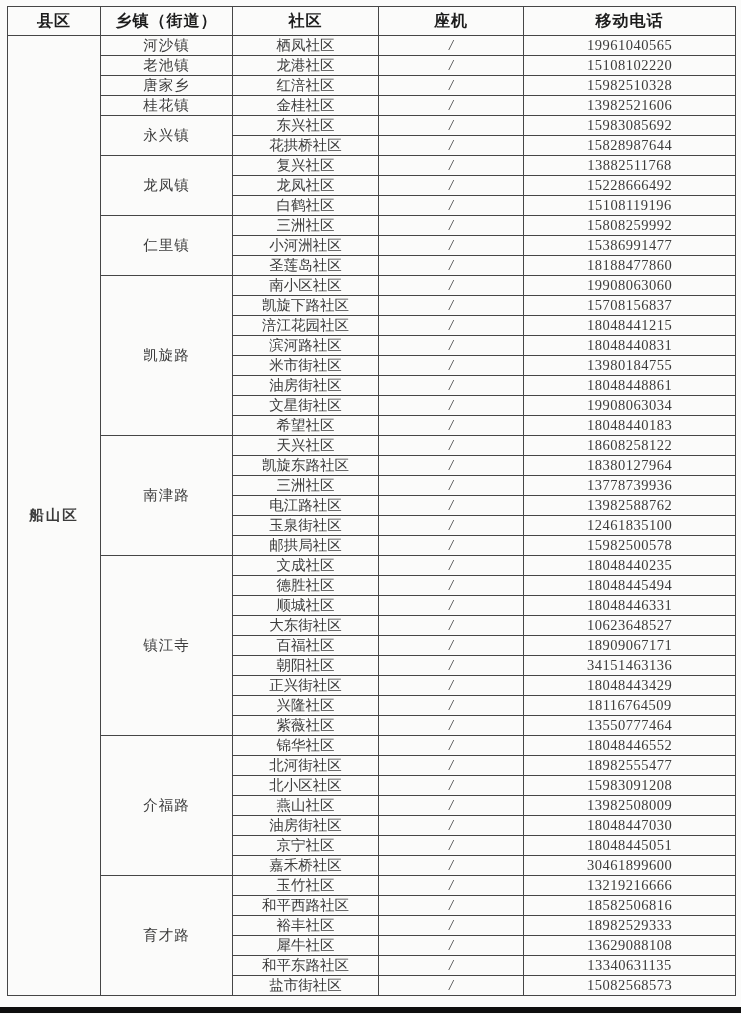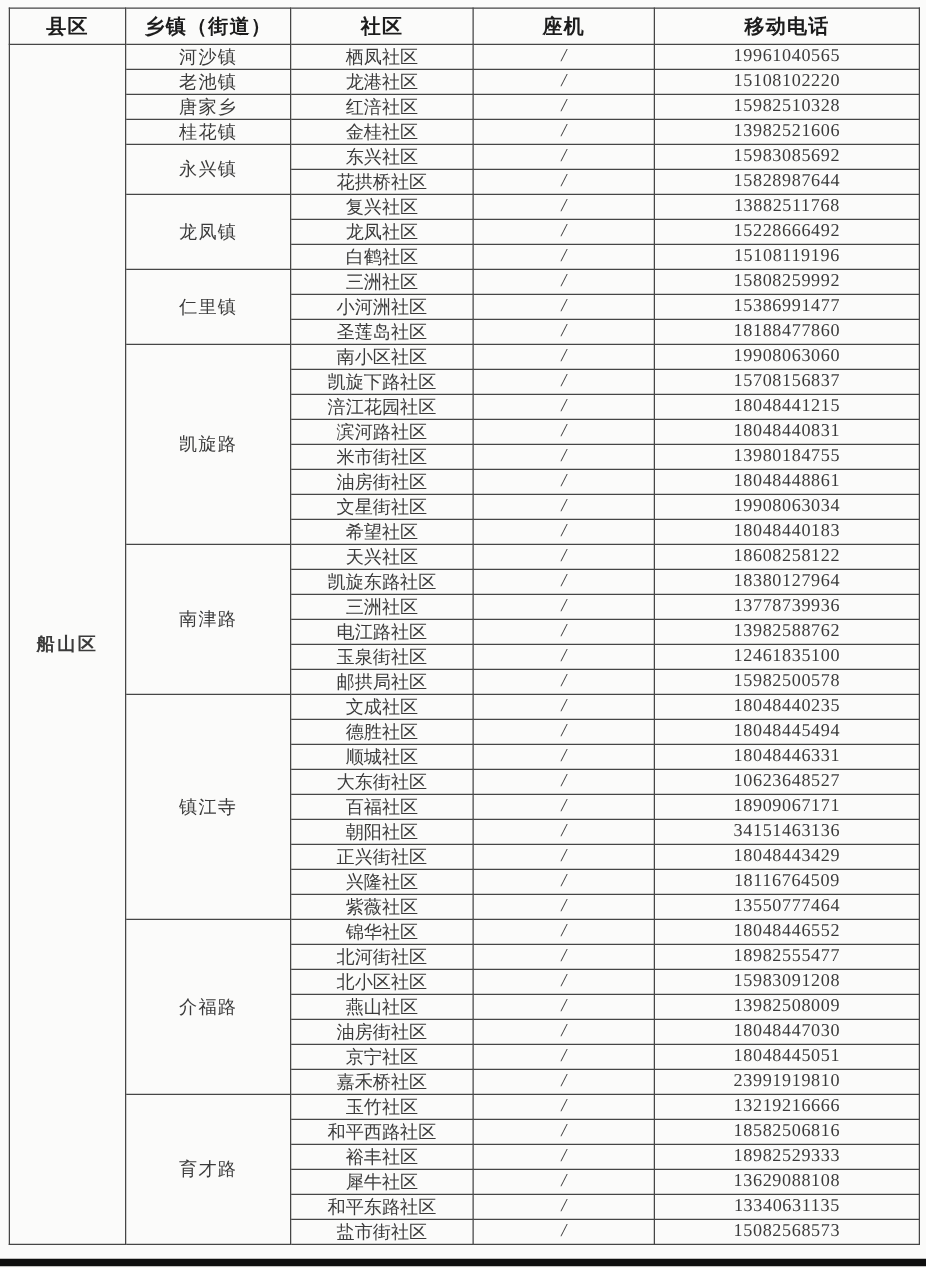--- a/index.html
+++ b/index.html
@@ -315,21 +315,21 @@
           <td class="mobile-cell">18048447030</td>
         </tr>
         <tr>
           <td class="community-cell">京宁社区</td>
           <td class="landline-cell">/</td>
           <td class="mobile-cell">18048445051</td>
         </tr>
         <tr>
           <td class="community-cell">嘉禾桥社区</td>
           <td class="landline-cell">/</td>
-          <td class="mobile-cell">23991919810</td>
+          <td class="mobile-cell">30461899600</td>
         </tr>
         <tr>
           <td class="township-cell" rowspan="6">育才路</td>
           <td class="community-cell">玉竹社区</td>
           <td class="landline-cell">/</td>
           <td class="mobile-cell">13219216666</td>
         </tr>
         <tr>
           <td class="community-cell">和平西路社区</td>
           <td class="landline-cell">/</td>

